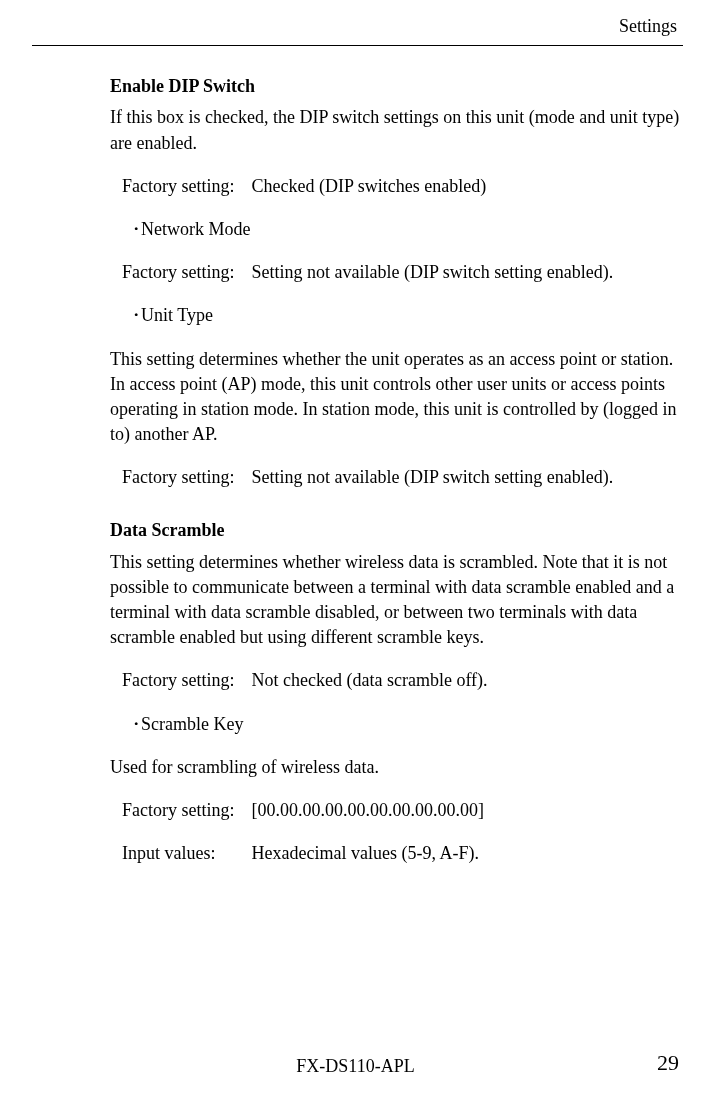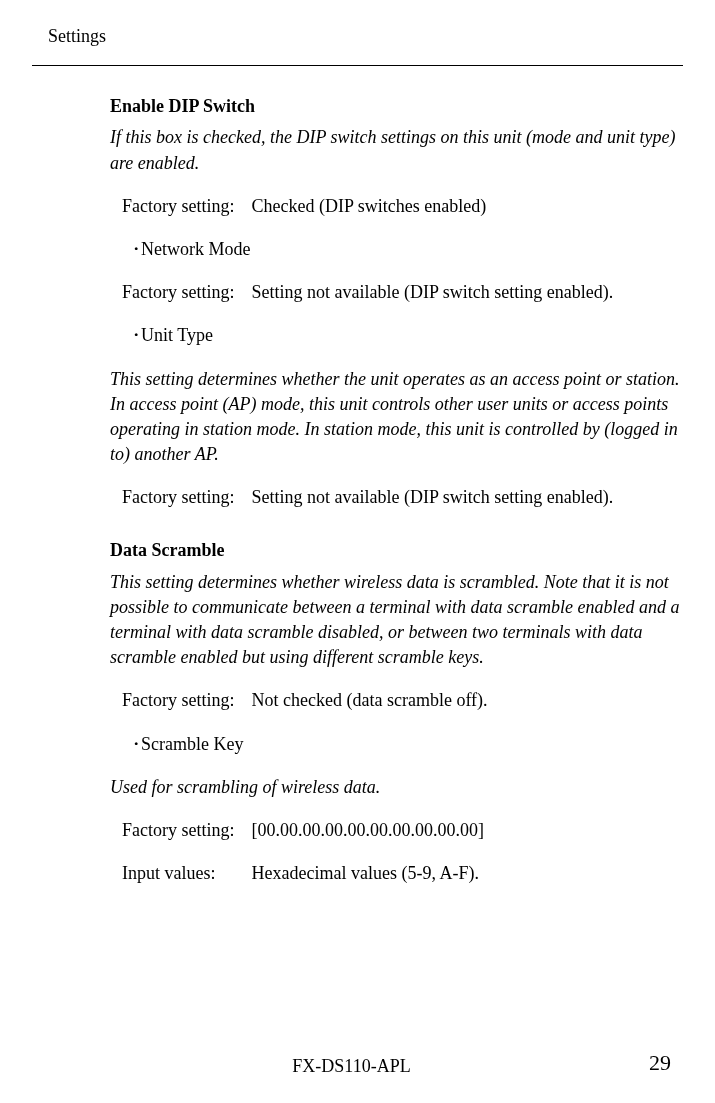--- a/index.html
+++ b/index.html
@@ -11,38 +11,38 @@
       color: #000;
       width: 715px;
       height: 1103px;
       position: relative;
       box-sizing: border-box;
     }
     .header-area {
       padding: 8px 32px 0 32px;
     }
     .header-title {
+      text-align: right;
       font-size: 18px;
-      margin: 16px;
+      margin: 6px;
     }
     .header-rule {
       border: none;
       border-top: 1.5px solid #000;
       margin: 4px 0 0 0;
     }
     .content {
       padding: 28px 32px 0 110px;
     }
     .heading {
       font-weight: bold;
       margin: 0 0 6px 0;
     }
     .para {
       margin: 0 0 18px 0;
-      font-style: italic;
     }
     .kv {
       margin: 0 0 18px 12px;
     }
     .kv-label {
       display: inline-block;
       min-width: 125px;
     }
     .subheading {
       margin: 0 0 18px 17px;
@@ -51,21 +51,21 @@
       display: inline-block;
       width: 14px;
     }
     .section-spacer {
       height: 10px;
     }
     .footer {
       position: absolute;
       bottom: 24px;
       left: 0;
-      right: 12px;
+      right: 4px;
       padding: 0 24px;
     }
     .footer-model {
       text-align: center;
       font-size: 18px;
     }
     .footer-page {
       position: absolute;
       right: 32px;
       bottom: 0;

